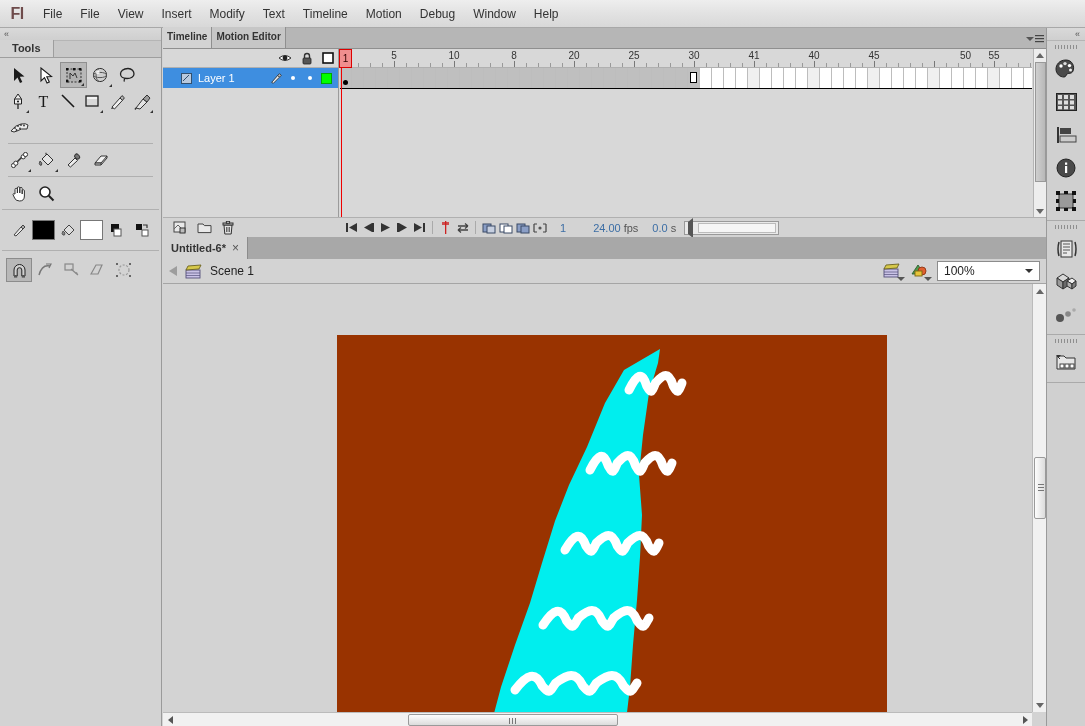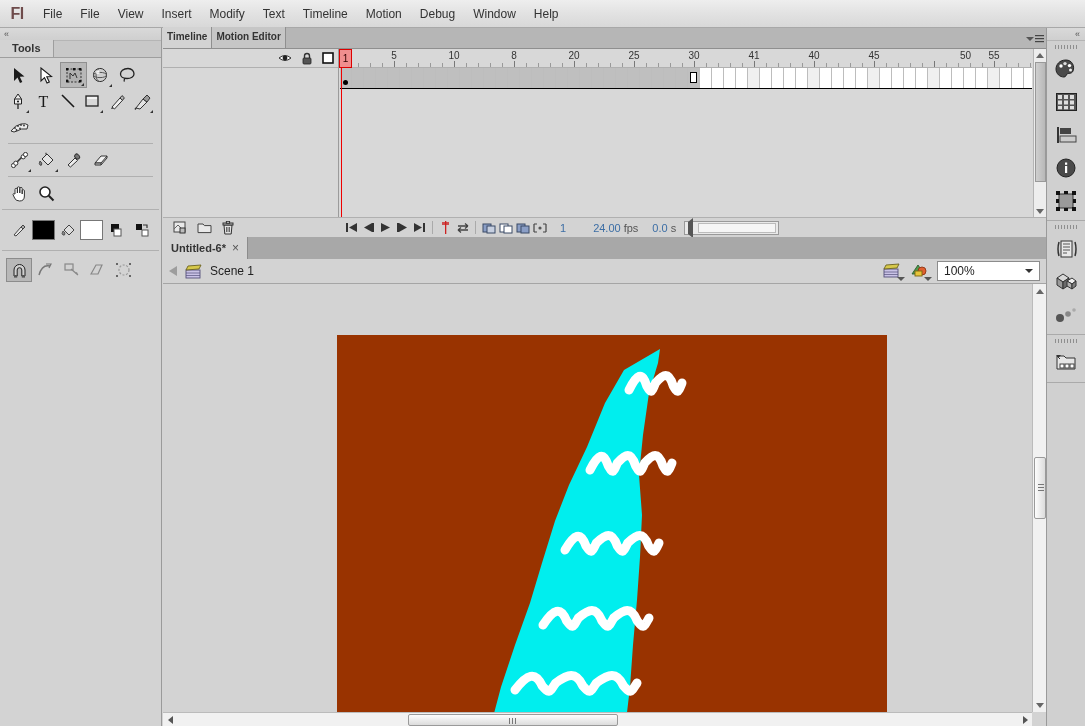--- a/index.html
+++ b/index.html
@@ -532,20 +532,44 @@
               <path d="M1 6 q6-5 12 0 q-6 5 -12 0" fill="#fff" stroke="#333" stroke-width="1"></path>
               <circle cx="7" cy="6" r="2.4" fill="#222"></circle>
             </svg>
           <svg width="12" height="13" viewBox="0 0 12 13">
               <path d="M3.5 6 V4 a2.5 2.5 0 0 1 5 0 V6" fill="none" stroke="#333" stroke-width="1.4"></path>
               <rect x="2" y="6" width="8" height="6" rx="1" fill="#555" stroke="#222" stroke-width="0.8"></rect>
             </svg>
           <svg width="12" height="12" viewBox="0 0 12 12">
               <rect x="1" y="1" width="10" height="10" fill="#fff" stroke="#111" stroke-width="1.6"></rect>
             </svg>
+        </div>
+        <div class="layer-row">
+          <svg width="11" height="11" viewBox="0 0 11 11">
+              <rect x="0.5" y="0.5" width="10" height="10" fill="#b9c9dd" stroke="#33506e"></rect>
+              <path d="M2 8 L8 2" stroke="#33506e" stroke-width="1"></path>
+            </svg>
+          <span class="layer-name">Layer 1</span>
+          <span class="layer-icons">
+            <span class="lic">
+              <svg width="14" height="14" viewBox="0 0 16 16">
+                  <path d="M3 13 L10 5 L12 7 L5 14 Z" fill="#f0f0f0" stroke="#333" stroke-width="1"></path>
+                  <path d="M10 5 L12 3 L14 5 L12 7 Z" fill="#bbb" stroke="#333" stroke-width="1"></path>
+                </svg>
+            </span>
+            <span class="lic">
+                <span class="dot"></span>
+              </span>
+            <span class="lic">
+                <span class="dot"></span>
+              </span>
+            <span class="lic">
+                <span class="layer-outline-sw"></span>
+              </span>
+          </span>
         </div>
       </div>
 
       <div class="frames-area">
         <div class="ruler" id="ruler-host">
             <div class="ruler-tick" style="left: 6px;"></div>
             <div class="ruler-tick" style="left: 18px;"></div>
             <div class="ruler-tick" style="left: 30px;"></div>
             <div class="ruler-tick" style="left: 42px;"></div>
             <div class="ruler-tick major" style="left: 54px;"></div>

